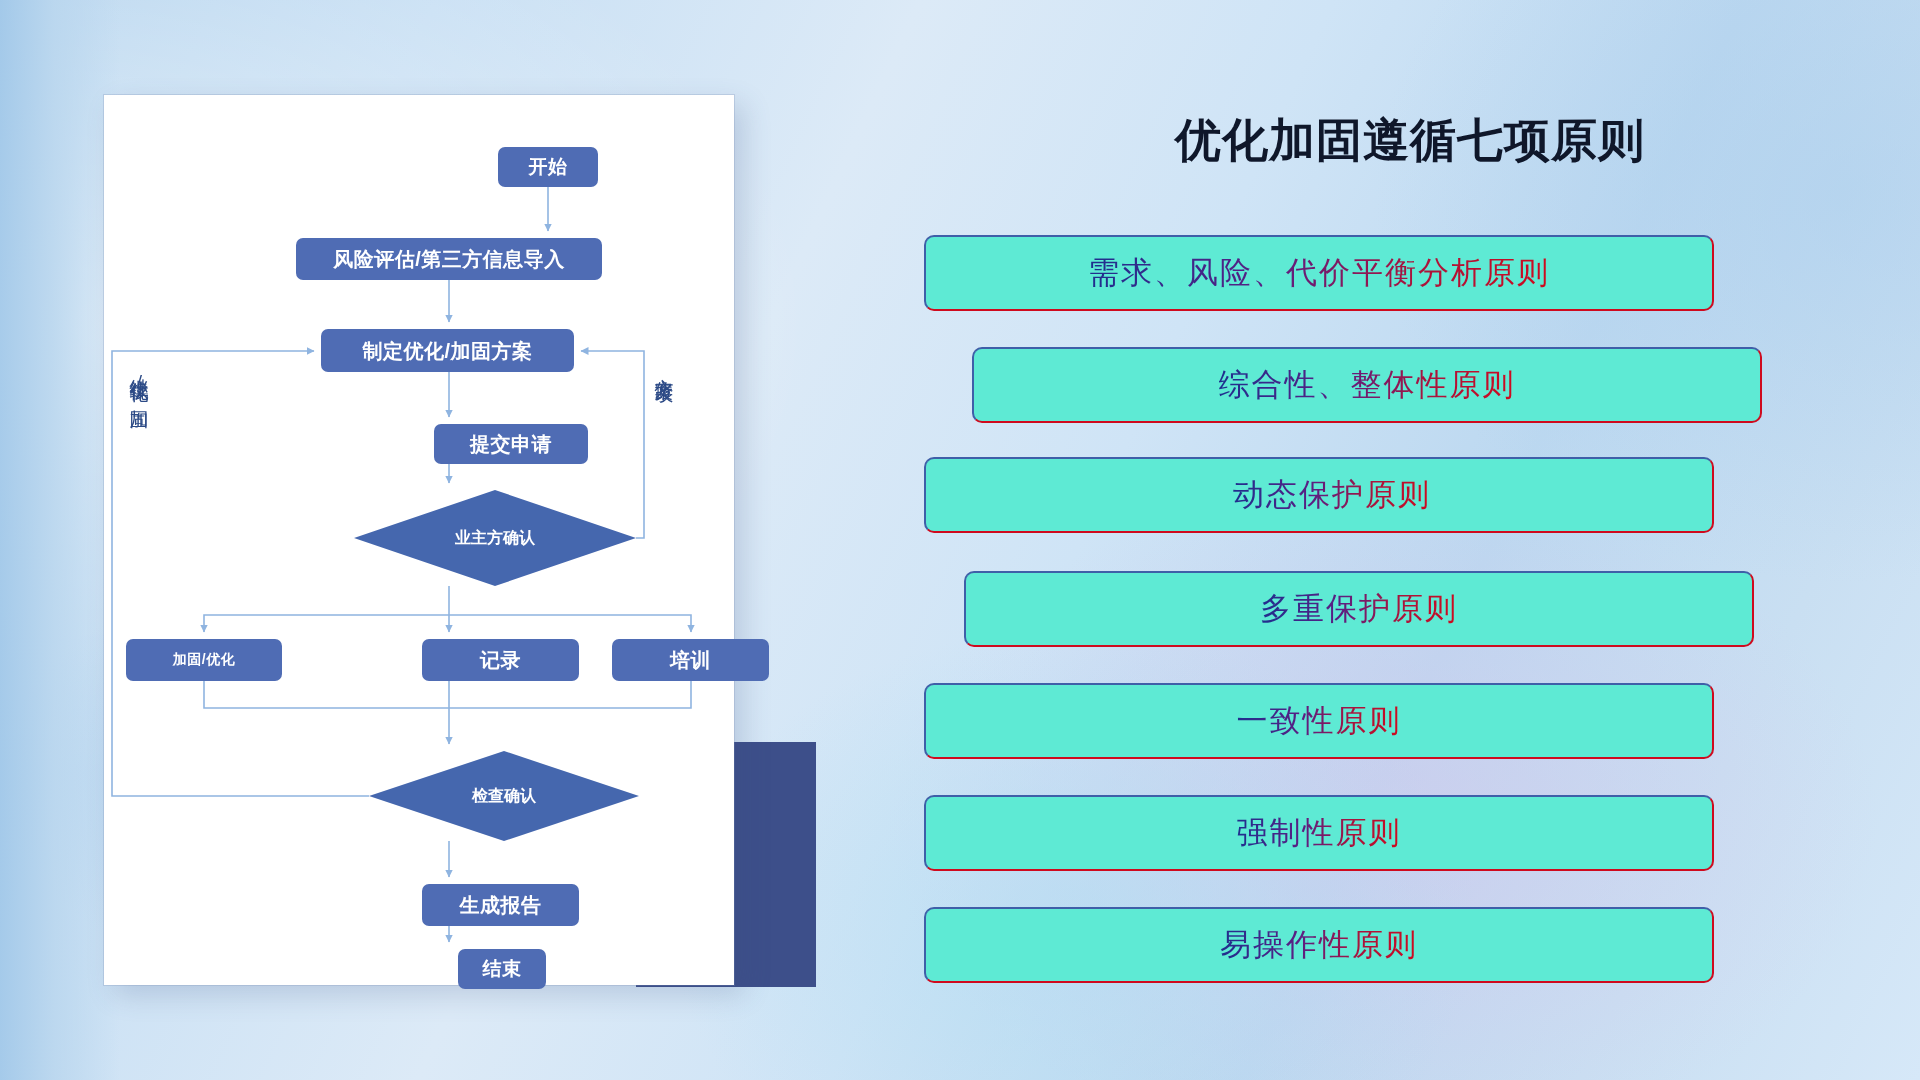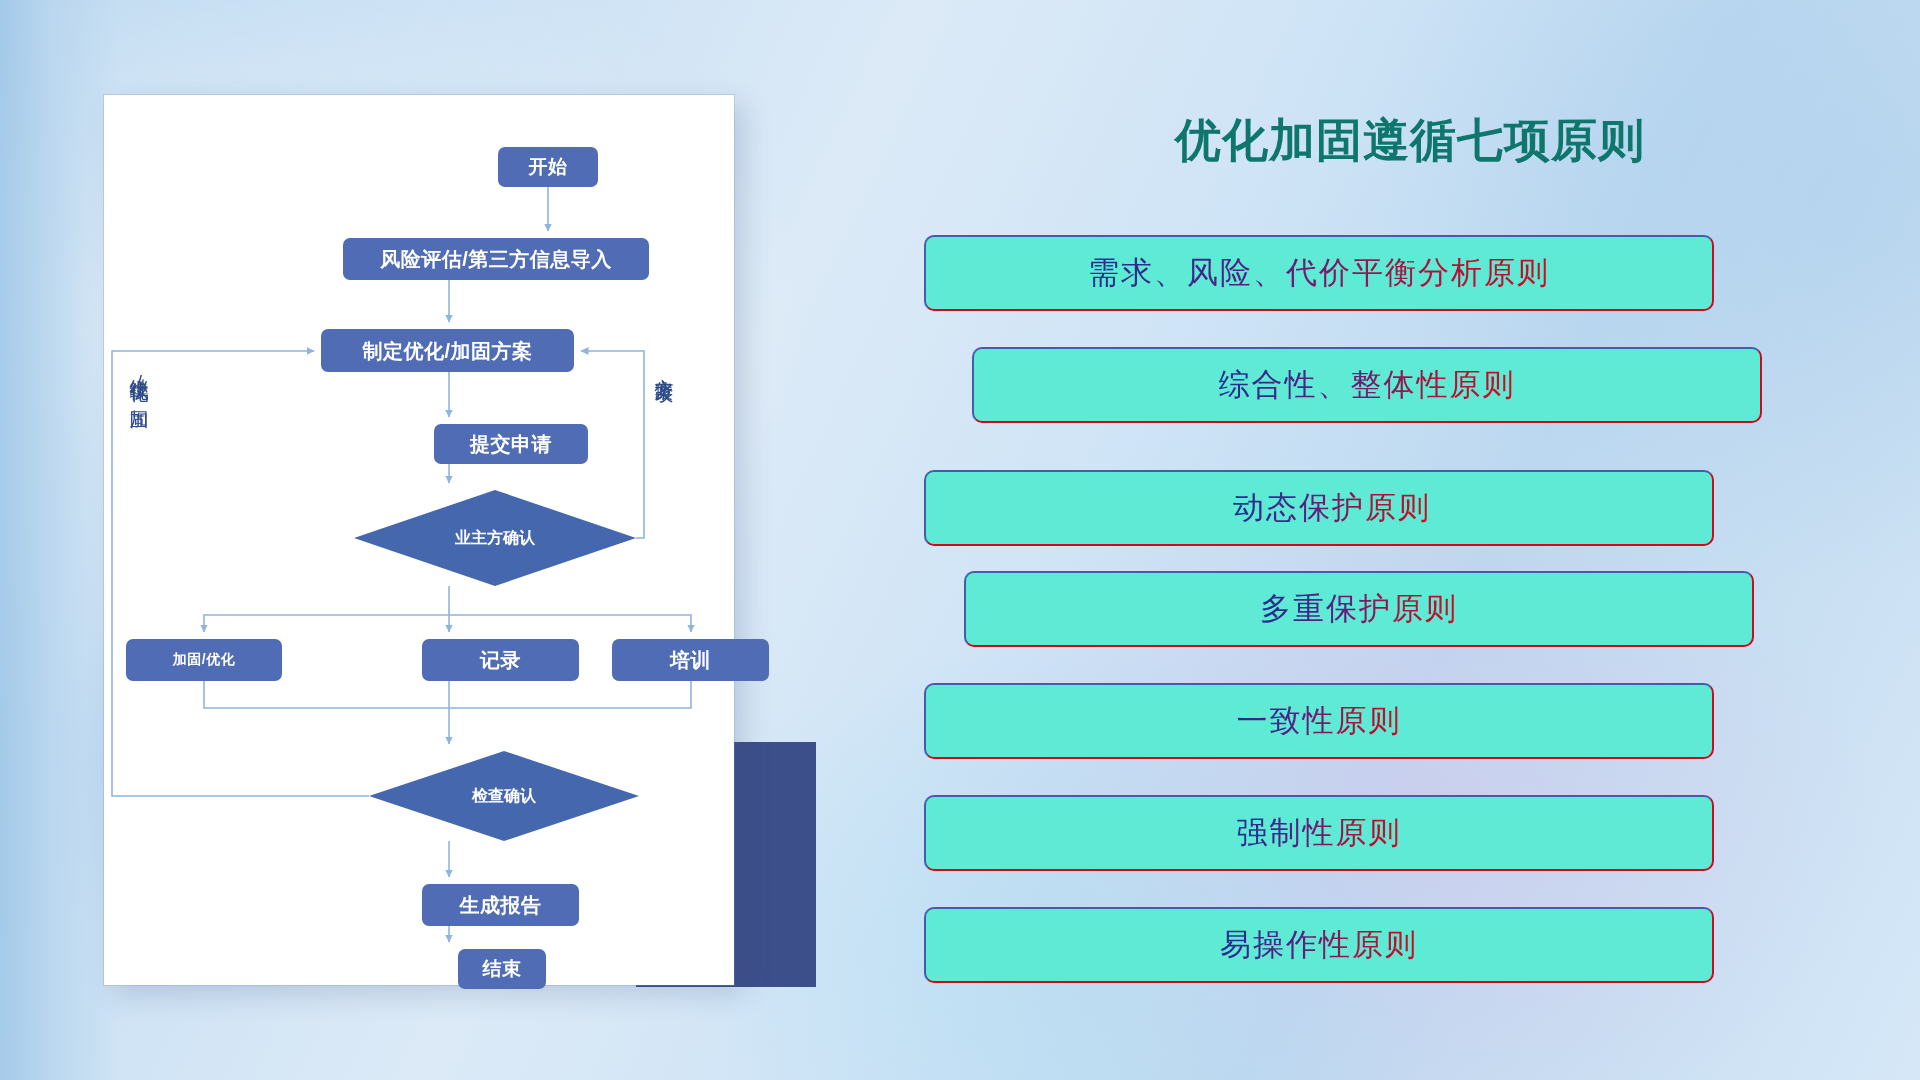--- a/index.html
+++ b/index.html
@@ -81,21 +81,21 @@
     text-align:center;
     pointer-events:none;
   }
 
   
   #right-panel{position:absolute;left:900px;top:0;width:1020px;height:1080px;z-index:2;}
   #right-title{
     position:absolute;left:0;top:110px;width:1020px;
     text-align:center;
     font-size:46px;font-weight:bold;
-    color:#0f766e;
+    color:#0f172a;
     letter-spacing:1px;
     white-space:nowrap;
   }
   .principle{
     position:absolute;left:24px;width:790px;height:76px;
     background:#5eead4;
     border-radius:10px;
     border-top:2px solid #3f5fa8;
     border-left:2px solid #3f5fa8;
     border-right:2px solid #cf0a1e;
@@ -167,21 +167,21 @@
       </g>
 
       <g fill="#4567ae" stroke="none">
         <polygon points="391,395 532,443 391,491 250,443"></polygon>
         <polygon points="400,656 535,701 400,746 265,701"></polygon>
       </g>
     </svg>
 
     <div class="node" style="left:394px;top:52px;width:100px;height:40px;font-size:19px;">开始</div>
 
-    <div class="node" style="left:192px;top:143px;width:306px;height:42px;font-size:20px;margin-left:47px;">风险评估/第三方信息导入</div>
+    <div class="node" style="left:192px;top:143px;width:306px;height:42px;font-size:20px;">风险评估/第三方信息导入</div>
 
     <div class="node" style="left:217px;top:234px;width:253px;height:43px;font-size:20px;">制定优化/加固方案</div>
 
     <div class="node" style="left:330px;top:329px;width:154px;height:40px;font-size:20px;">提交申请</div>
 
     <div class="diamond-text" style="left:250px;top:433px;width:282px;font-size:16px;">业主方确认</div>
 
     <div class="node" style="left:22px;top:544px;width:156px;height:42px;font-size:14px;">加固/优化</div>
 
     <div class="node" style="left:318px;top:544px;width:157px;height:42px;font-size:20px;">记录</div>
@@ -203,21 +203,21 @@
 <div id="right-panel">
 
   <div id="right-title">优化加固遵循七项原则</div>
 
   <div class="principle" style="top:235px;">
     <span class="ptext">需求、风险、代价平衡分析原则</span>
   </div>
   <div class="principle" style="top:347px;margin-left:48px;">
     <span class="ptext">综合性、整体性原则</span>
   </div>
-  <div class="principle" style="top:470px;padding-left:26px;">
+  <div class="principle" style="top:457px;padding-left:26px;">
     <span class="ptext">动态保护原则</span>
   </div>
   <div class="principle" style="top:571px;margin-left:40px;">
     <span class="ptext">多重保护原则</span>
   </div>
   <div class="principle" style="top:683px;">
     <span class="ptext">一致性原则</span>
   </div>
   <div class="principle" style="top:795px;">
     <span class="ptext">强制性原则</span>

